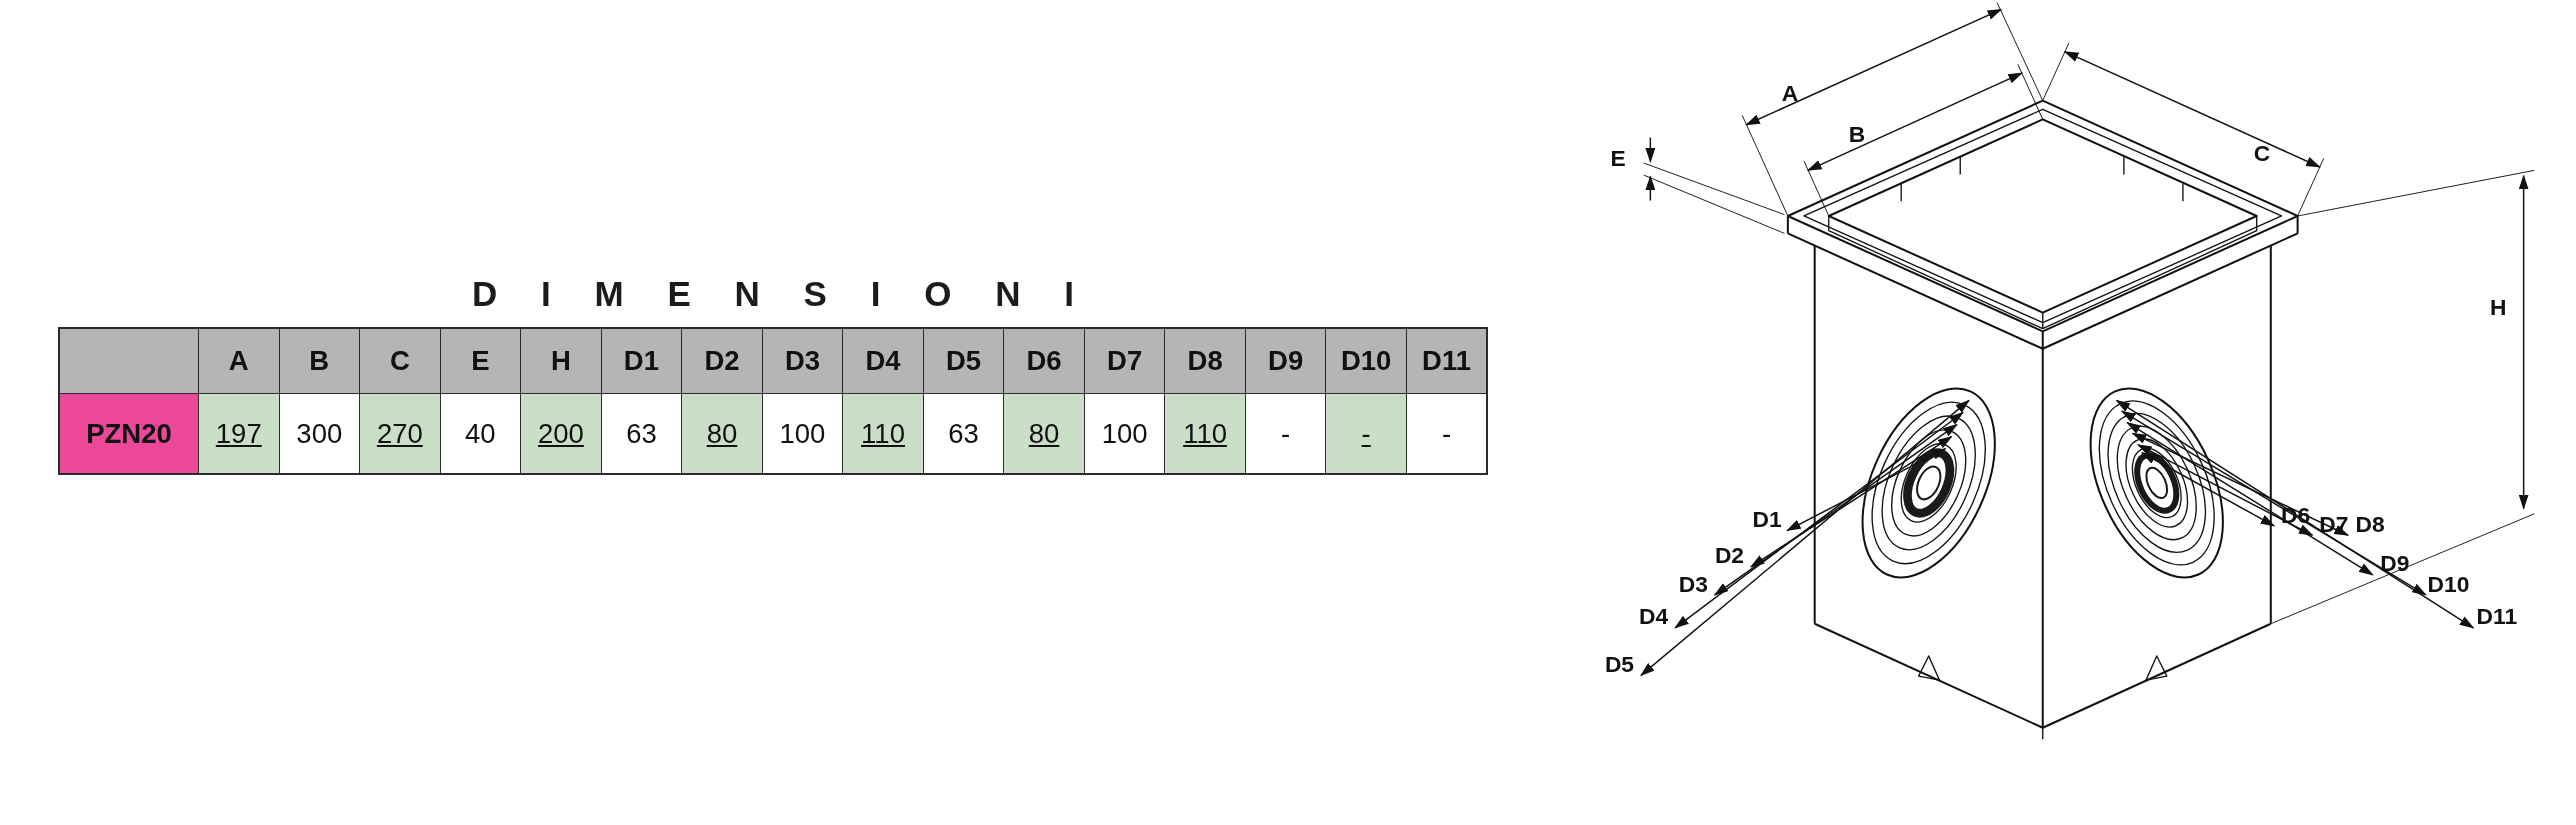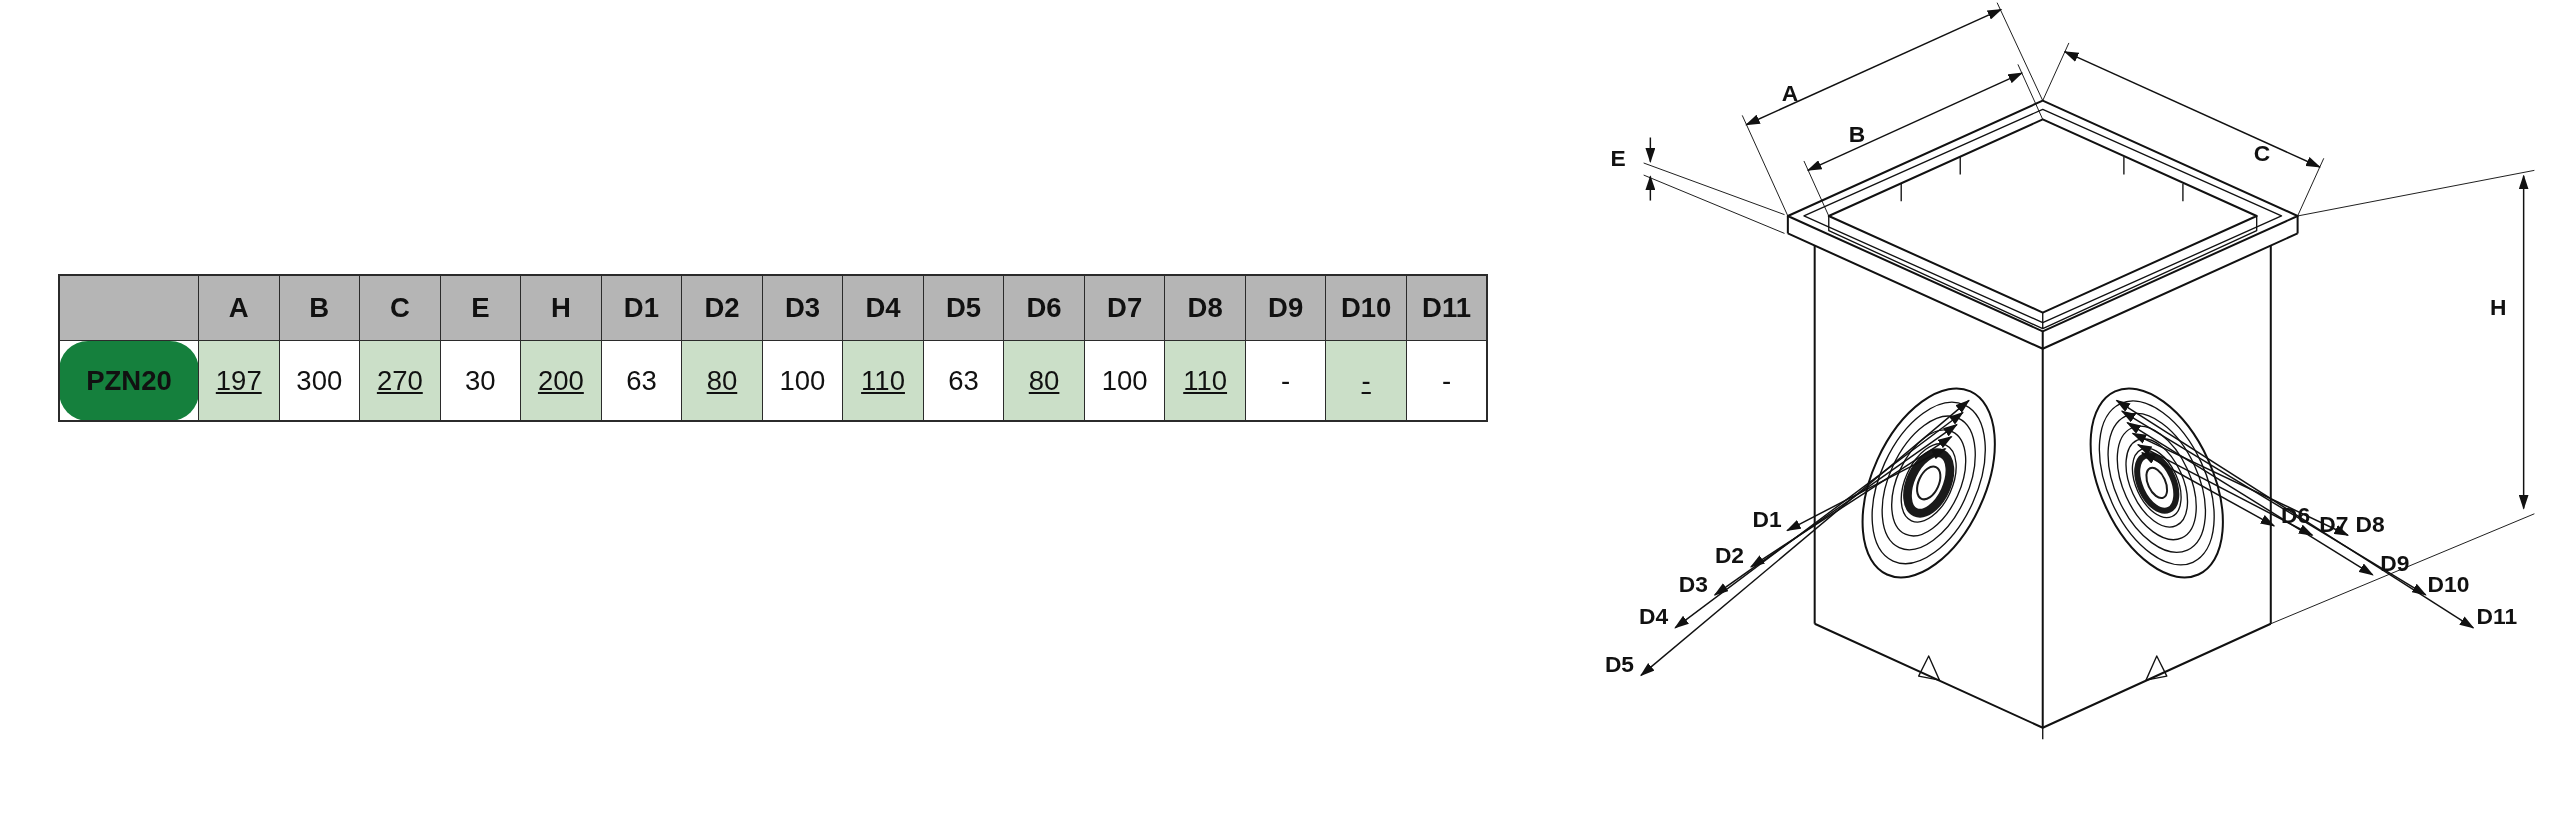--- a/index.html
+++ b/index.html
@@ -28,21 +28,21 @@
   table.dims th, table.dims td{
     border:1.3px solid var(--border,#2b2b2b);
     text-align:center; vertical-align:middle;
     font-size:27.5px; padding:0; height:79px;
     background:#ffffff;
   }
   table.dims thead th{
     background:var(--hdr,#b5b5b5); font-weight:bold; height:64px; font-size:27.5px;
   }
   table.dims th.corner, table.dims th.rowlabel{ width:138px; }
-  table.dims th.rowlabel{ font-weight:bold; background:#15803d;border-radius:29px; }
+  table.dims th.rowlabel{ font-weight:bold; background:#ec4899; }
   table.dims td.hl{ background:var(--hl,#cbdfc8);text-decoration:underline; }
 
   
   svg.drawing{ position:absolute; left:1543px; top:0; }
   svg.drawing text{
     font-family:"Liberation Sans", sans-serif;
     font-size:34px; font-weight:bold; fill:#111;
   }
   .ol{ stroke:#111; fill:none; stroke-width:3; stroke-linejoin:round; }
   .ol2{ stroke:#111; fill:none; stroke-width:2; stroke-linejoin:round; }
@@ -52,20 +52,21 @@
   .dim{ stroke:#111; stroke-width:2.2; fill:none; }
   .wit{ stroke:#111; stroke-width:1.4; fill:none; }
   .foot{ stroke:#111; stroke-width:2; fill:none; stroke-linejoin:round; }
 </style>
 </head>
 <body>
 
 <div class="page">
 
   <div class="left-block">
+    <div class="table-title">DIMENSIONI</div>
     <table class="dims">
         <thead>
           <tr>
             <th class="corner"></th>
             <th>A</th>
             <th>B</th>
             <th>C</th>
             <th>E</th>
             <th>H</th>
             <th>D1</th>
@@ -80,21 +81,21 @@
             <th>D10</th>
             <th>D11</th>
           </tr>
         </thead>
         <tbody>
           <tr>
             <th class="rowlabel">PZN20</th>
             <td class="hl">197</td>
             <td>300</td>
             <td class="hl">270</td>
-            <td>30</td>
+            <td>40</td>
             <td class="hl">200</td>
             <td>63</td>
             <td class="hl">80</td>
             <td>100</td>
             <td class="hl">110</td>
             <td>63</td>
             <td class="hl">80</td>
             <td>100</td>
             <td class="hl">110</td>
             <td>-</td>

